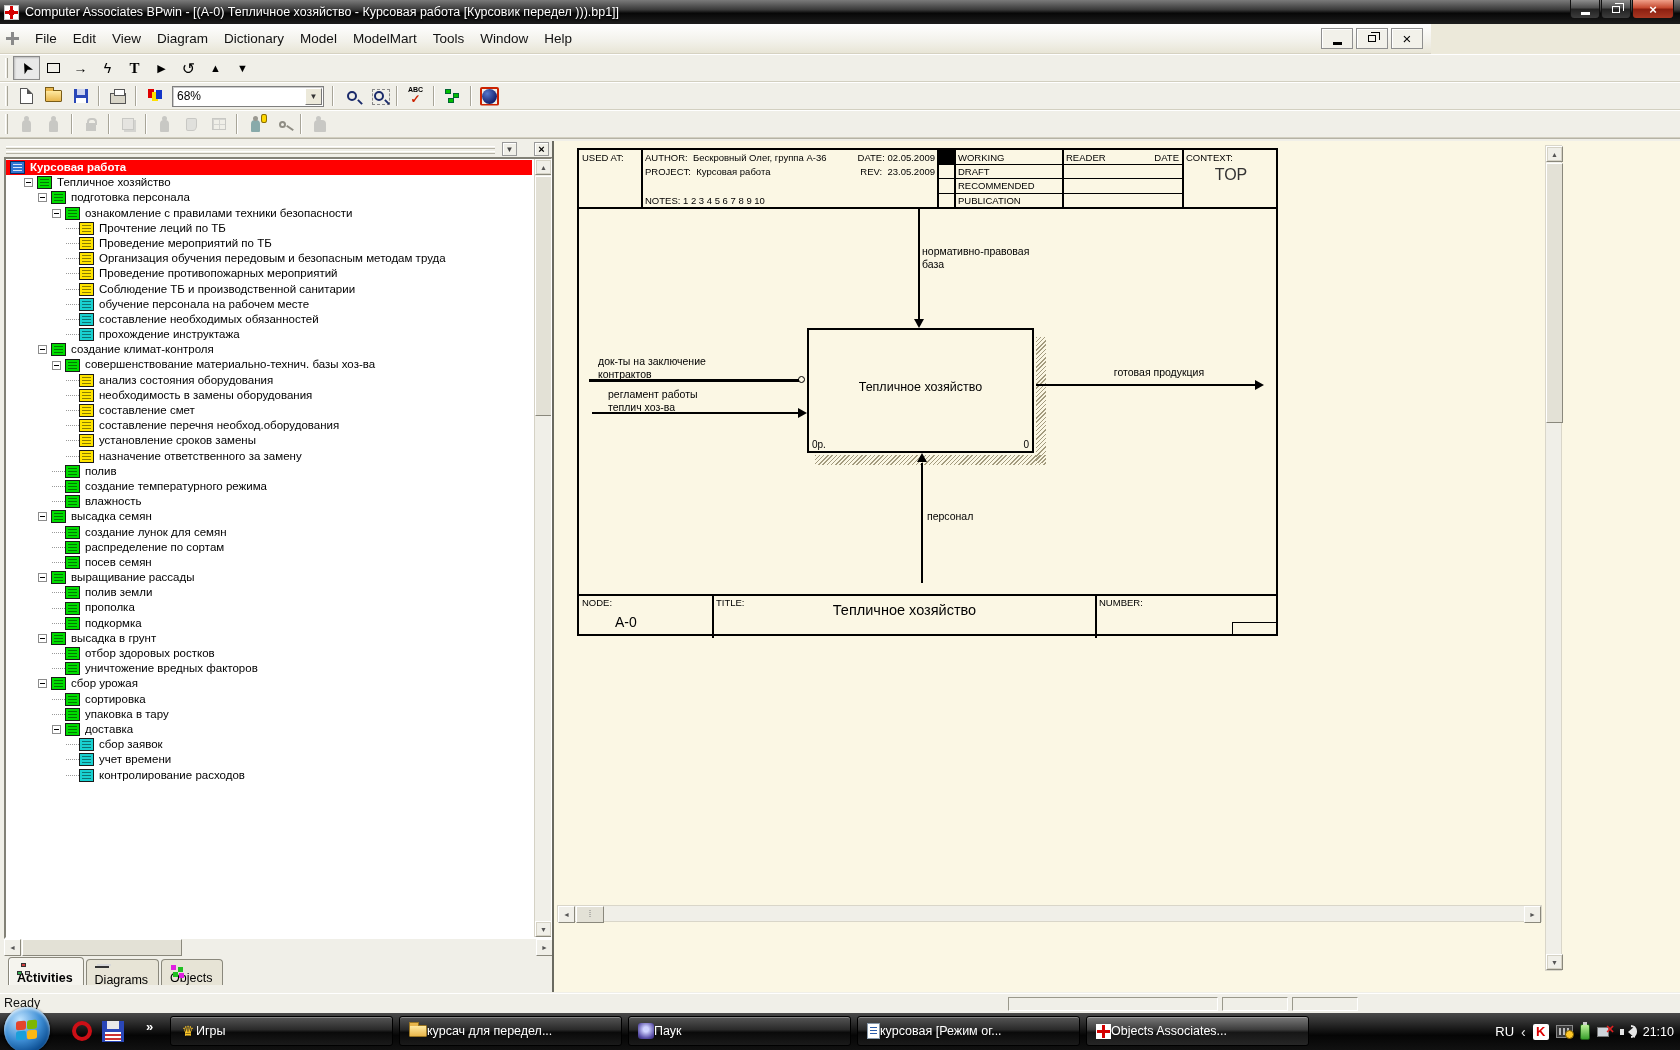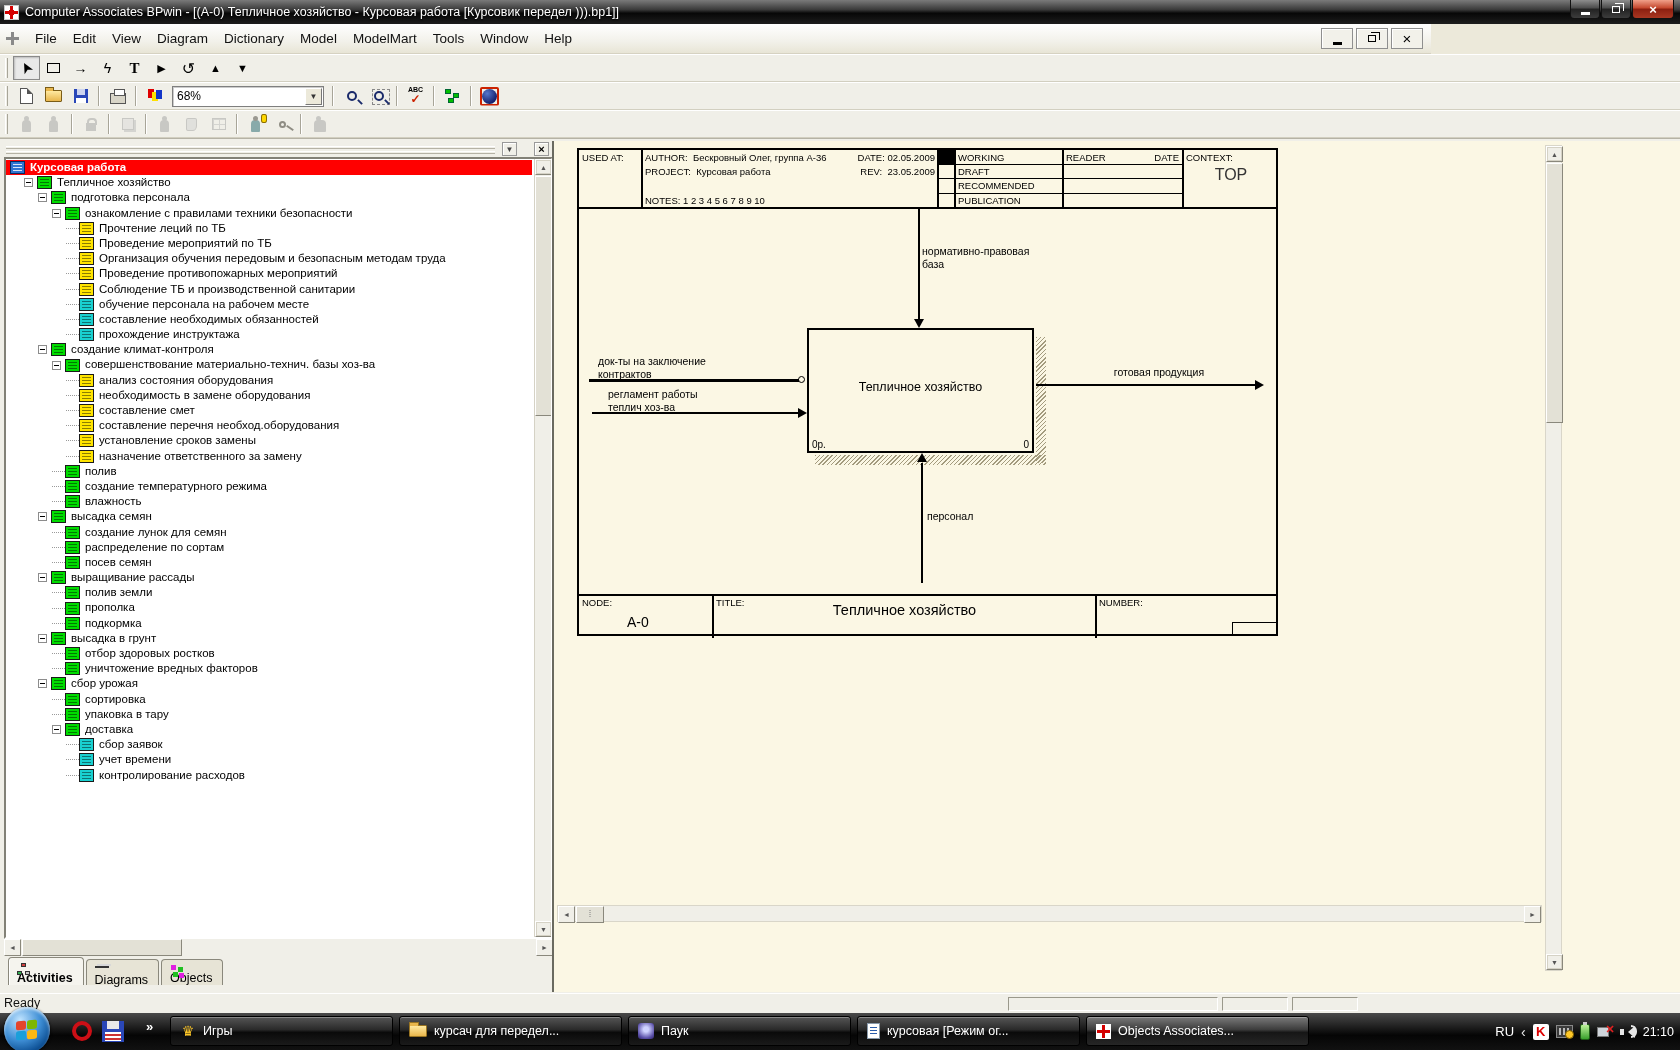--- a/index.html
+++ b/index.html
@@ -204,21 +204,21 @@
   .ql { position:absolute; top:8px; color:#fff; }
   .ico-opera { left:72px; width:20px; height:20px; border-radius:50%; border:4px solid #cc0f16; }
   .ico-qfloppy { left:102px; width:22px; height:21px; background:#2a47b8; position:absolute; }
   .ico-qfloppy::before { content:""; position:absolute; left:5px; top:0; width:12px; height:8px; background:#e8e8e8; }
   .ico-qfloppy::after { content:""; position:absolute; left:3px; bottom:1px; width:16px; height:9px;
     background:repeating-linear-gradient(to bottom,#fff 0 2px,#c33 2px 4px); }
   .ql-chev { left:146px; top:6px; font-size:13px; font-weight:bold; color:#fff; }
   .tb-item { position:absolute; top:3px; height:30px; width:223px; border:1px solid #000; border-radius:3px;
     background:linear-gradient(#555,#2a2a2a 45%,#0a0a0a 55%,#1a1a1a);
     box-shadow:inset 0 1px 0 rgba(255,255,255,.3);
-    color:#fff; font-size:12.5px; display:flex; align-items:center; gap:7px; padding:0 9px; white-space:nowrap; overflow:hidden; }
+    color:#fff; font-size:12.5px; display:flex; align-items:center; padding:0 9px; white-space:nowrap; overflow:hidden; }
   .tb-item.active { background:linear-gradient(#7a7a7a,#3c3c3c 45%,#161616 55%,#262626); }
   .tb-ico { flex:none; display:inline-block; }
   .ico-games { width:16px; height:16px; font-size:14px; line-height:16px; color:#ffc828; text-align:center; }
   .ico-games::before { content:"♛"; }
   .ico-folder { width:18px; height:12px; background:linear-gradient(#ffe9a0,#e8b64c); border:1px solid #9a7522; border-radius:1px; position:relative; }
   .ico-folder::before { content:""; position:absolute; left:-1px; top:-4px; width:8px; height:3px; background:#e8b64c; border:1px solid #9a7522; border-bottom:none; }
   .ico-spider { width:16px; height:16px; border-radius:3px; background:radial-gradient(circle at 50% 40%, #cfd2ff 20%, #5a4fa8 70%, #2c2465); }
   .ico-word { width:13px; height:16px; background:#fff; border:1px solid #8899aa; position:relative; }
   .ico-word::after { content:""; position:absolute; left:2px; top:3px; right:2px; height:9px;
     background:repeating-linear-gradient(to bottom,#2a5caa 0 1px,transparent 1px 3px); }
@@ -478,21 +478,21 @@
             <span>совершенствование  материально-технич. базы хоз-ва</span>
           </div>
           <div class="trow" style="padding-left: 60px;">
             <span class="tstub"></span>
             <span class="ti ti-y"></span>
             <span>анализ состояния оборудования</span>
           </div>
           <div class="trow" style="padding-left: 60px;">
             <span class="tstub"></span>
             <span class="ti ti-y"></span>
-            <span>необходимость в замене оборудования</span>
+            <span>необходимость в замены оборудования</span>
           </div>
           <div class="trow" style="padding-left: 60px;">
             <span class="tstub"></span>
             <span class="ti ti-y"></span>
             <span>составление смет</span>
           </div>
           <div class="trow" style="padding-left: 60px;">
             <span class="tstub"></span>
             <span class="ti ti-y"></span>
             <span>составление перечня необход.оборудования</span>
@@ -722,21 +722,21 @@
       <div class="albl" style="left:500px; top:216px; width:160px; text-align:center;">готовая продукция</div>
 
       <div class="aline" style="left:342px; top:313px; width:1.5px; height:120px;"></div>
       <div class="ah-up" style="left:338px; top:303px;"></div>
       <div class="albl" style="left:348px; top:360px;">персонал</div>
 
       <div class="kline" style="left:0; right:0; top:444px; height:2px;"></div>
       <div class="kline" style="left:133px; top:446px; width:2px; height:42px;"></div>
       <div class="kline" style="left:516px; top:446px; width:2px; height:42px;"></div>
       <div class="ktxt" style="left:3px; top:447px;">NODE:</div>
-      <div class="ktxt" style="left:48px; top:464px; font-size:14px;">A-0</div>
+      <div class="ktxt" style="left:36px; top:464px; font-size:14px;">A-0</div>
       <div class="ktxt" style="left:137px; top:447px;">TITLE:</div>
       <div class="ktxt" style="left:135px; top:452px; width:381px; text-align:center; font-size:14.5px;">Тепличное хозяйство</div>
       <div class="ktxt" style="left:520px; top:447px;">NUMBER:</div>
       <div style="position:absolute; left:653px; top:472px; width:46px; height:14px; border:1.5px solid #000;"></div>
     </div>
 
     <div id="dg-vscroll">
       <div class="sbtn up">▲</div>
       <div class="sthumb" style="top:17px; height:260px;"></div>
       <div class="sbtn dn">▼</div>

